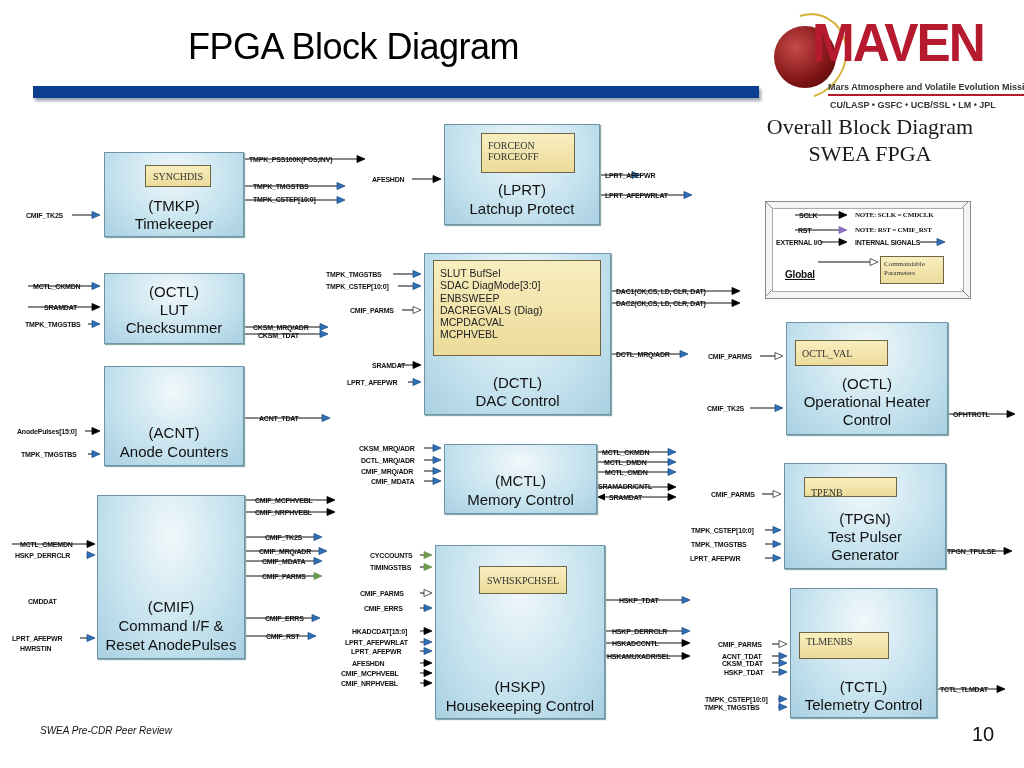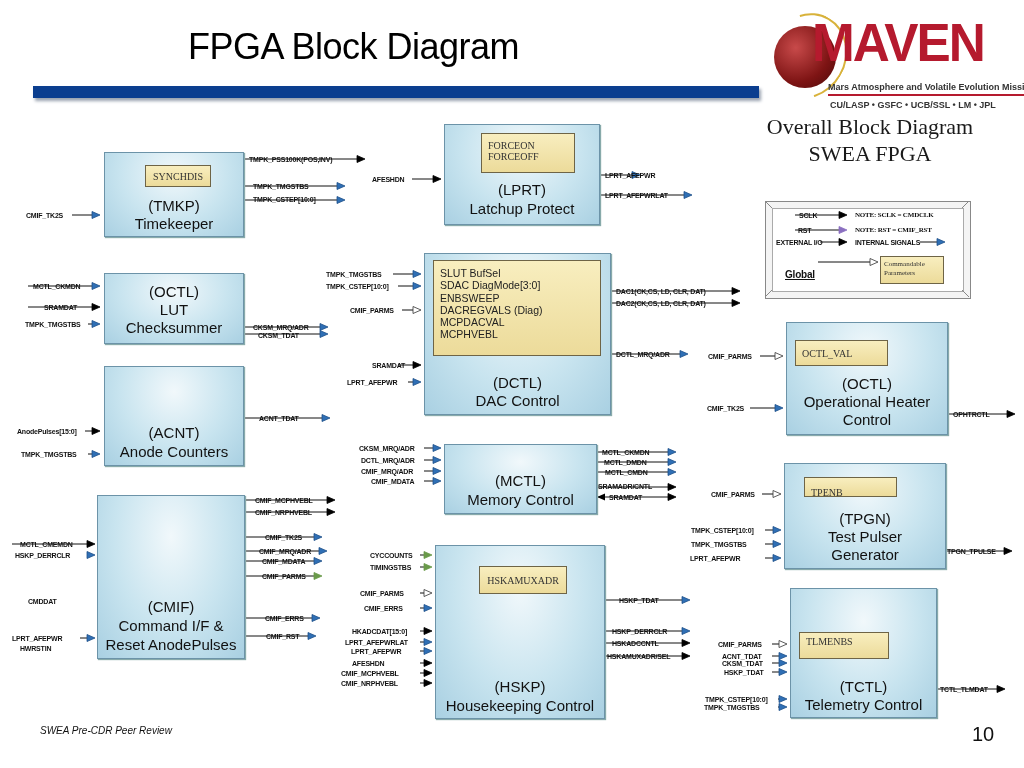--- a/index.html
+++ b/index.html
@@ -278,21 +278,21 @@
   <div class="block-label" style="top:82px;">Generator</div>
 </div>
 
 <div class="block" style="left:97px;top:495px;width:146px;height:162px;">
   <div class="block-label" style="top:102px;">(CMIF)</div>
   <div class="block-label" style="top:121px;">Command I/F &amp;</div>
   <div class="block-label" style="top:140px;">Reset AnodePulses</div>
 </div>
 
 <div class="block" style="left:435px;top:545px;width:168px;height:172px;">
-  <div class="param" style="left:43px;top:20px;width:88px;height:28px;padding-top:8px;text-align:center;">HSKAMUXADR</div>
+  <div class="param" style="left:43px;top:20px;width:88px;height:28px;padding-top:8px;text-align:center;">SWHSKPCHSEL</div>
   <div class="block-label" style="top:132px;">(HSKP)</div>
   <div class="block-label" style="top:151px;">Housekeeping Control</div>
 </div>
 
 <div class="block" style="left:790px;top:588px;width:145px;height:128px;">
   <div class="param" style="left:8px;top:43px;width:90px;height:27px;">TLMENBS</div>
   <div class="block-label" style="top:89px;">(TCTL)</div>
   <div class="block-label" style="top:107px;">Telemetry Control</div>
 </div>
 

